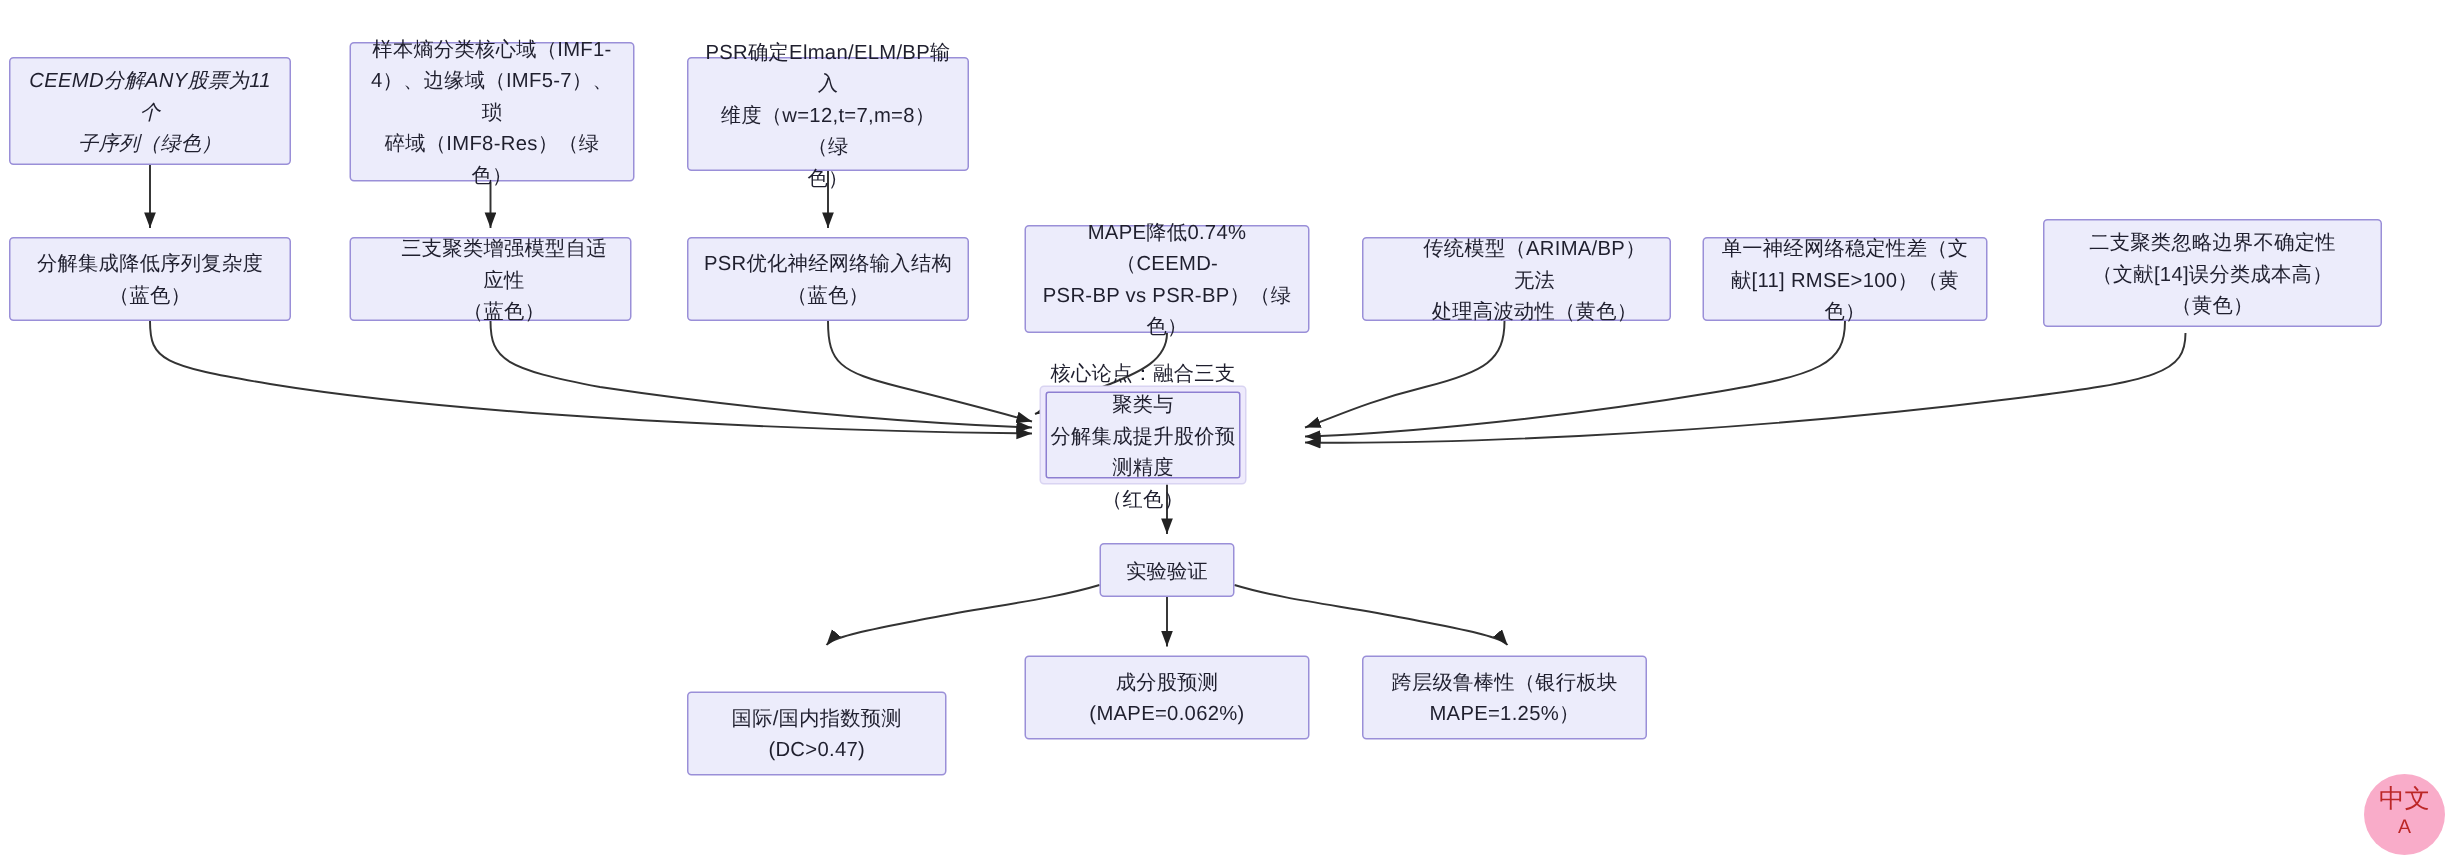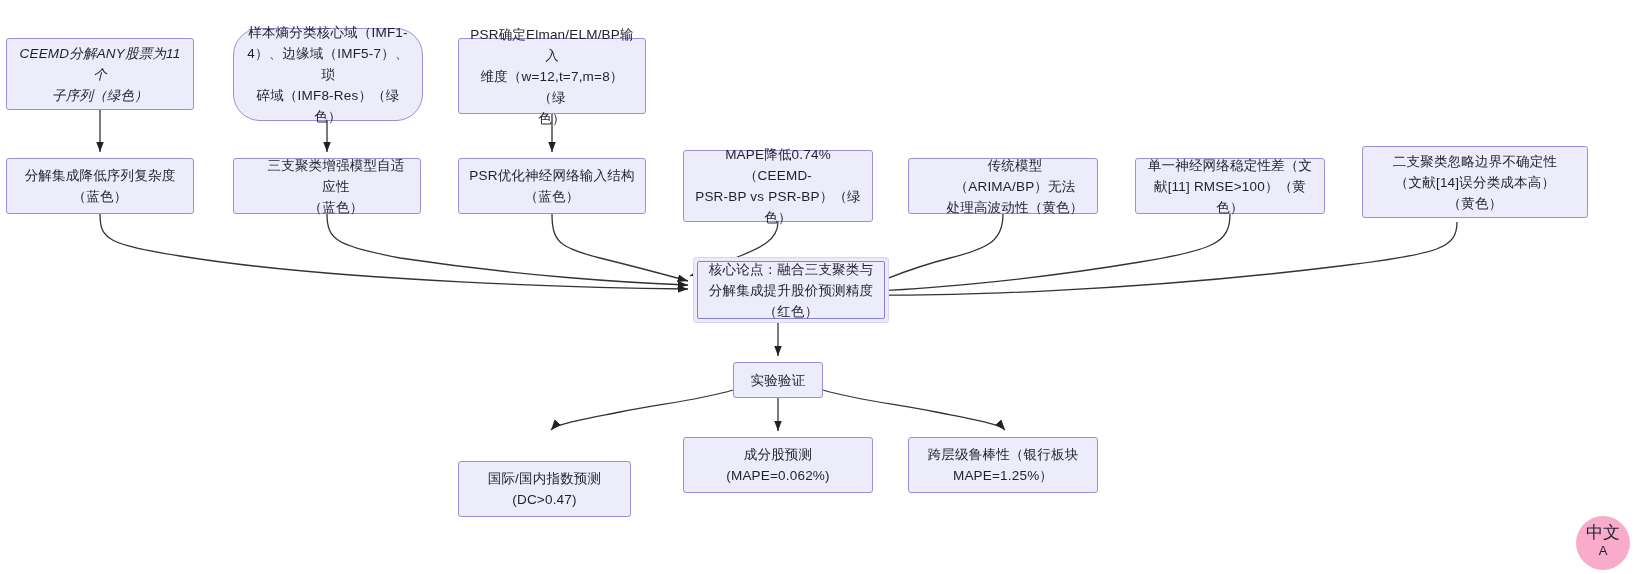--- a/index.html
+++ b/index.html
@@ -66,21 +66,21 @@
     position: absolute;
     right: 10px;
     bottom: 4px;
     width: 54px;
     height: 54px;
     border-radius: 50%;
     background: #f9a8c7;
     display: flex;
     align-items: center;
     justify-content: center;
-    color: #0f172a;
+    color: #b91c1c;
     font-size: 17px;
     line-height: 17px;
     opacity: 0.95;
     overflow: hidden;
   }
   .watermark .wm-stack {
     text-align: center;
     transform: translateY(-2px);
   }
   .watermark .wm-sub {
@@ -122,21 +122,21 @@
       <path d="M778,398 L778,431"></path>
       <path d="M823,390 C856,400 896,404 936,412 C976,420 1000,424 1005,430"></path>
     </g>
   </svg>
 
   <div class="node" style="left:6px; top:38px; width:188px; height:72px;font-style:italic;">
     <span class="node-text">CEEMD分解ANY股票为11个
 子序列（绿色）</span>
   </div>
 
-  <div class="node" style="left:233px; top:28px; width:190px; height:93px;border-radius:27px;">
+  <div class="node" style="left:233px; top:28px; width:190px; height:93px;">
     <span class="node-text">样本熵分类核心域（IMF1-
 4）、边缘域（IMF5-7）、琐
 碎域（IMF8-Res）（绿色）</span>
   </div>
 
   <div class="node" style="left:458px; top:38px; width:188px; height:76px;">
     <span class="node-text">PSR确定Elman/ELM/BP输入
 维度（w=12,t=7,m=8）（绿
 色）</span>
   </div>
@@ -155,37 +155,37 @@
     <span class="node-text">PSR优化神经网络输入结构
 （蓝色）</span>
   </div>
 
   <div class="node" style="left:683px; top:150px; width:190px; height:72px;">
     <span class="node-text">MAPE降低0.74%（CEEMD-
 PSR-BP vs PSR-BP）（绿
 色）</span>
   </div>
 
-  <div class="node" style="left:908px; top:158px; width:190px; height:56px;padding-left:34px;">
+  <div class="node" style="left:908px; top:158px; width:206px; height:56px;padding-left:34px;">
     <span class="node-text">传统模型（ARIMA/BP）无法
 处理高波动性（黄色）</span>
   </div>
 
   <div class="node" style="left:1135px; top:158px; width:190px; height:56px;">
     <span class="node-text">单一神经网络稳定性差（文
 献[11] RMSE&gt;100）（黄色）</span>
   </div>
 
   <div class="node" style="left:1362px; top:146px; width:226px; height:72px;">
     <span class="node-text">二支聚类忽略边界不确定性
 （文献[14]误分类成本高）
 （黄色）</span>
   </div>
 
-  <div class="node core" style="left:693px; top:257px; width:196px; height:66px;">
+  <div class="node core" style="left:693px; top:257px; width:138px; height:66px;">
     <div class="core-inner">
       <span class="node-text">核心论点：融合三支聚类与
 分解集成提升股价预测精度
 （红色）</span>
     </div>
   </div>
 
   <div class="node" style="left:733px; top:362px; width:90px; height:36px;">
     <span class="node-text">实验验证</span>
   </div>

